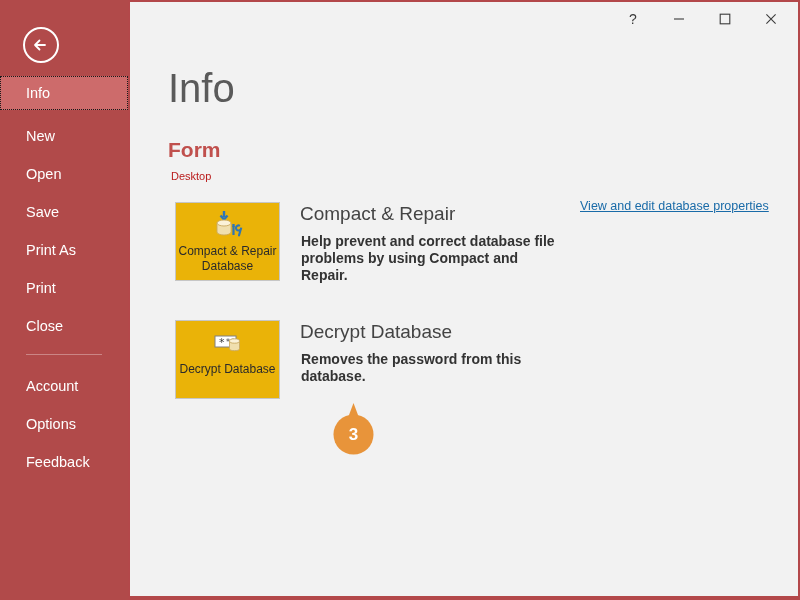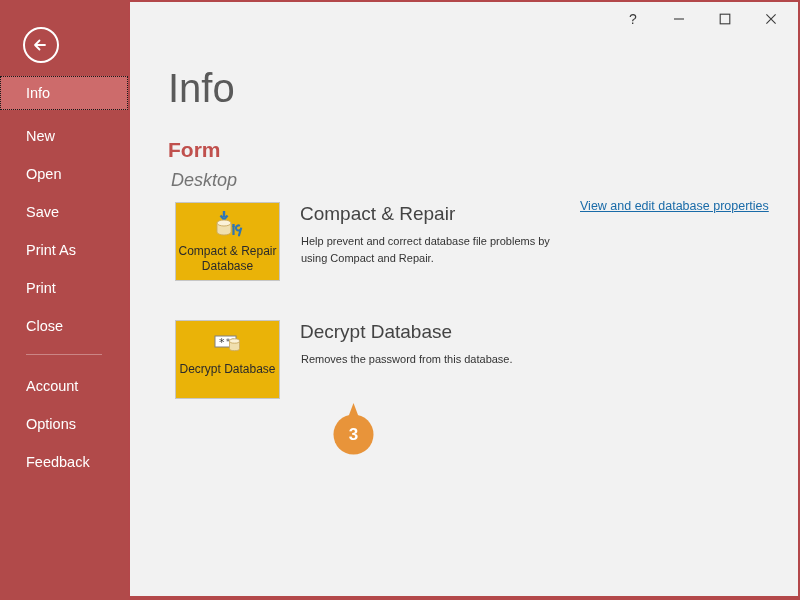--- a/index.html
+++ b/index.html
@@ -107,23 +107,22 @@
     position: absolute;
     left: 38px; top: 136px;
     font-size: 21px;
     font-weight: 700;
     color: #c0504d;
   }
 
   #doc-location {
     position: absolute;
     left: 41px; top: 168px;
-    font-size: 18px;
-    color: #737373;
-    font-style: italic;
+    font-size: 11px;
+    color: #b91c1c;
   }
 
   
   #properties-link {
     position: absolute;
     left: 450px; top: 197px;
     font-size: 12.5px;
     color: #1a6ba8;
     text-decoration: underline;
     cursor: pointer;
@@ -167,23 +166,24 @@
     left: 125px; top: 1px;
     font-size: 19px;
     font-weight: 400;
     color: #444444;
     white-space: nowrap;
   }
   .action-desc {
     position: absolute;
     left: 126px; top: 31px;
     width: 260px;
-    font-size: 11px;
+    font-size: 14px;
     line-height: 17px;
     color: #333333;
+    font-weight: bold;
   }
 
   
   #callout-3 {
     position: absolute;
     left: 203px; top: 401px;
     width: 41px; height: 52px;
   }
   #callout-3 .num {
     position: absolute;

